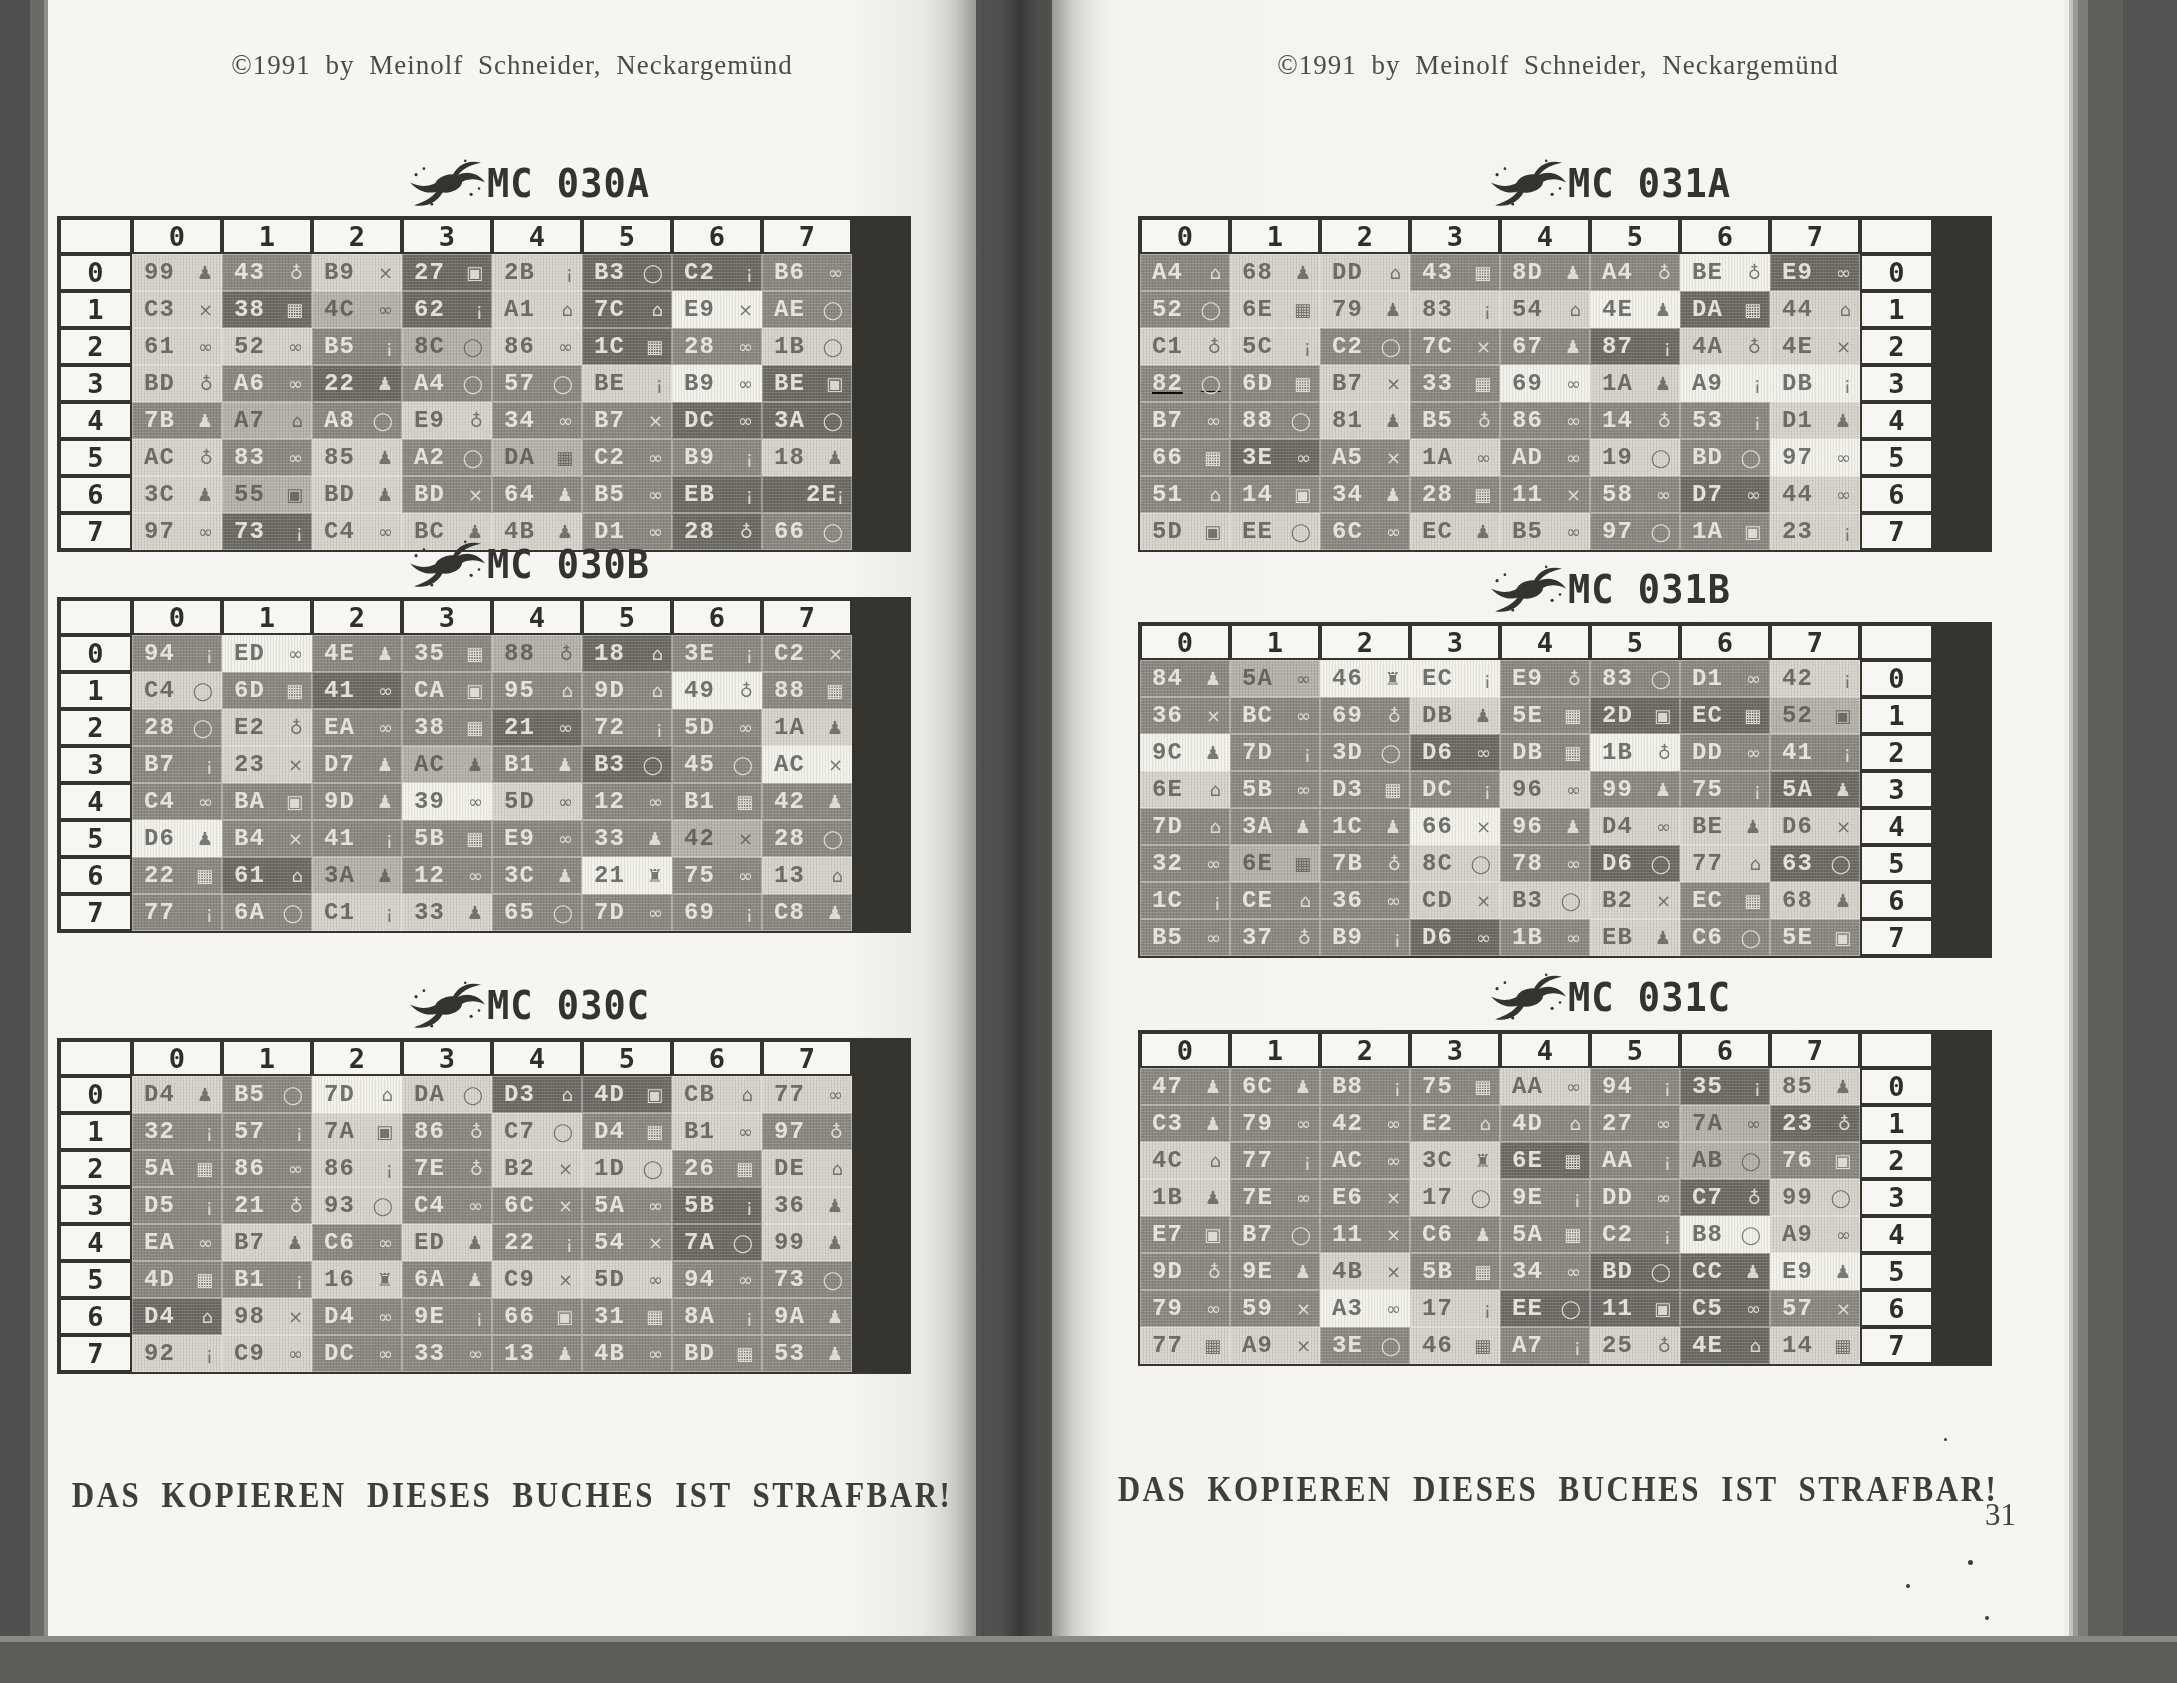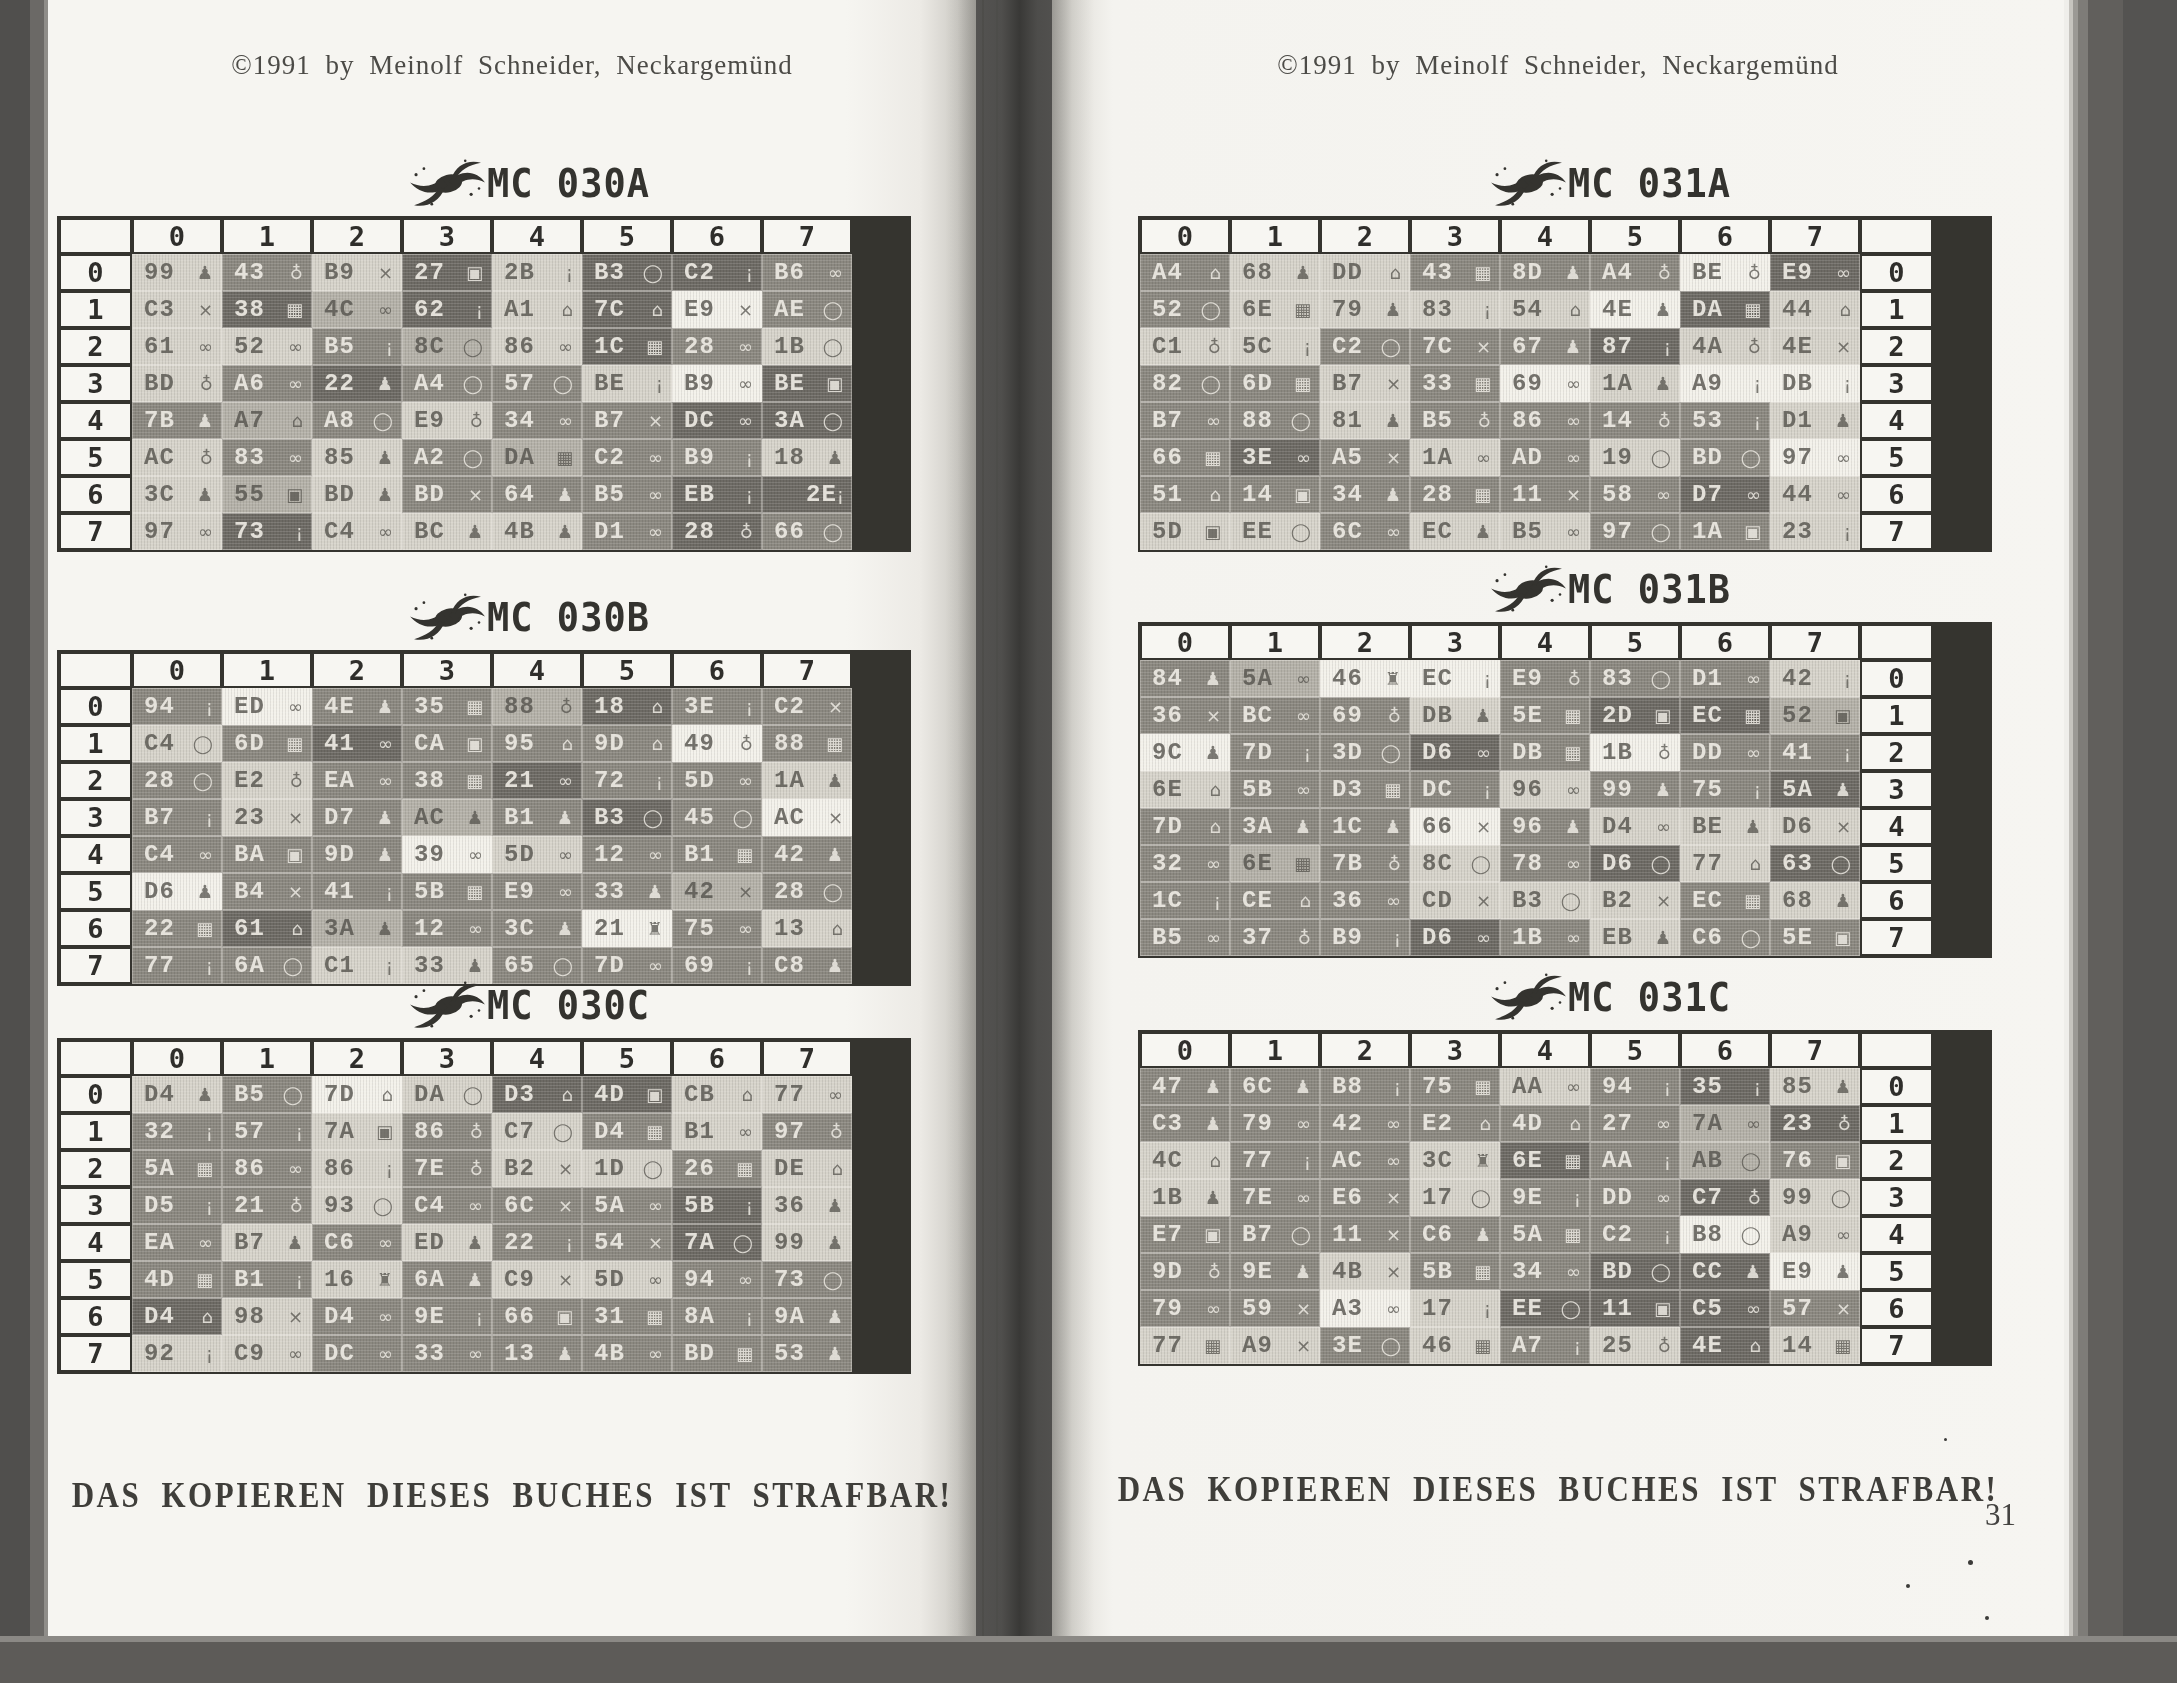--- a/index.html
+++ b/index.html
@@ -356,21 +356,21 @@
           <div class="cell-d tone-light" style="background-color: rgb(109, 106, 100);">
             <span class="hexv">28</span>
             <span class="icn">♁</span>
           </div>
           <div class="cell-d tone-light" style="background-color: rgb(139, 136, 128);">
             <span class="hexv">66</span>
             <span class="icn">◯</span>
           </div>
         </div>
       </div>
-    <div class="mc-table" style="top:650px">
+    <div class="mc-table" style="top:597px">
         <div class="mc-title">
           <svg class="galaxy" viewBox="0 0 92 62" xmlns="http://www.w3.org/2000/svg">
             <g fill="#34332f">
               <ellipse cx="47" cy="31" rx="14" ry="9" transform="rotate(-14 47 31)"></ellipse>
               <path d="M47 29 C60 16 76 18 84 30 C72 24 62 27 54 34 Z"></path>
               <path d="M46 33 C34 44 18 42 8 30 C20 36 32 34 40 26 Z"></path>
               <path d="M50 26 C54 12 68 6 80 10 C68 12 58 18 54 27 Z"></path>
               <path d="M43 36 C38 49 25 56 12 53 C24 49 33 44 37 35 Z"></path>
               <circle cx="14" cy="22" r="1.6"></circle>
               <circle cx="22" cy="16" r="1.4"></circle>
@@ -1081,21 +1081,21 @@
           </div>
           <div class="cell-d tone-dark" style="background-color: rgb(214, 211, 202);">
             <span class="hexv">4A</span>
             <span class="icn">♁</span>
           </div>
           <div class="cell-d tone-dark" style="background-color: rgb(214, 211, 202);">
             <span class="hexv">4E</span>
             <span class="icn">×</span>
           </div>
           <div class="cell-h">2</div>
-          <div class="cell-d tone-light" style="background-color: rgb(139, 136, 128);">
+          <div class="cell-d tone-light" style="background-color: rgb(139, 136, 128); text-decoration: underline;">
             <span class="hexv">82</span>
             <span class="icn">◯</span>
           </div>
           <div class="cell-d tone-light" style="background-color: rgb(139, 136, 128);">
             <span class="hexv">6D</span>
             <span class="icn">▦</span>
           </div>
           <div class="cell-d tone-dark" style="background-color: rgb(214, 211, 202);">
             <span class="hexv">B7</span>
             <span class="icn">×</span>

